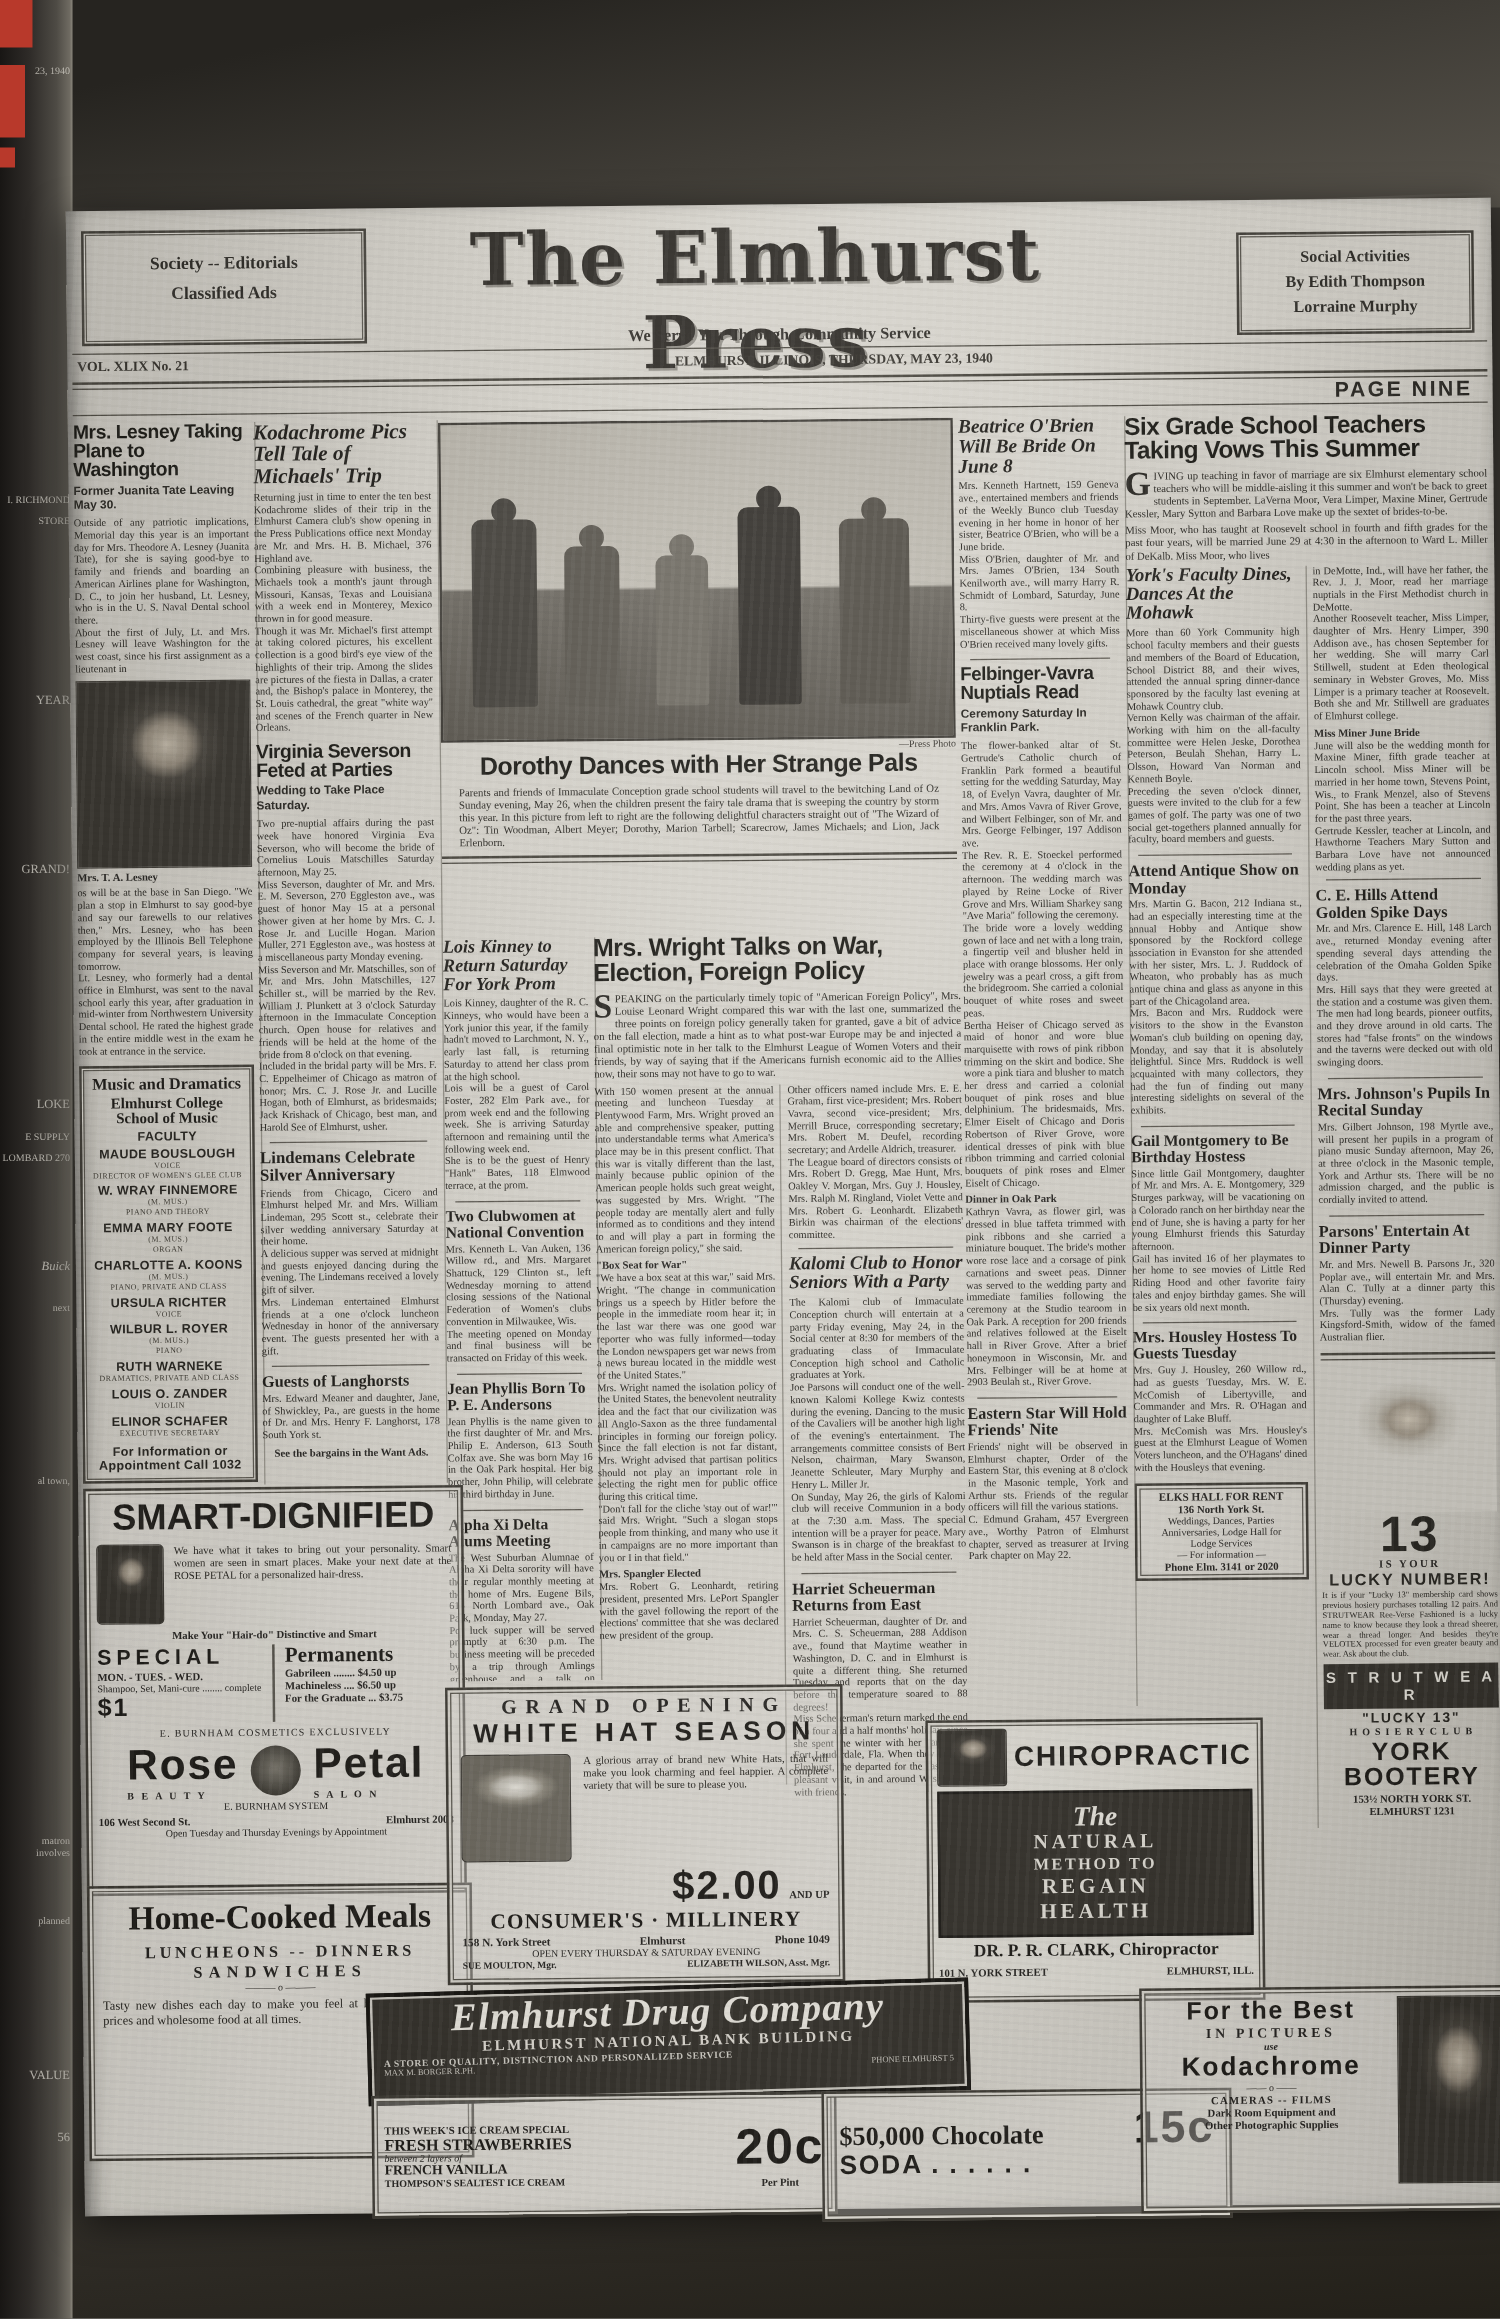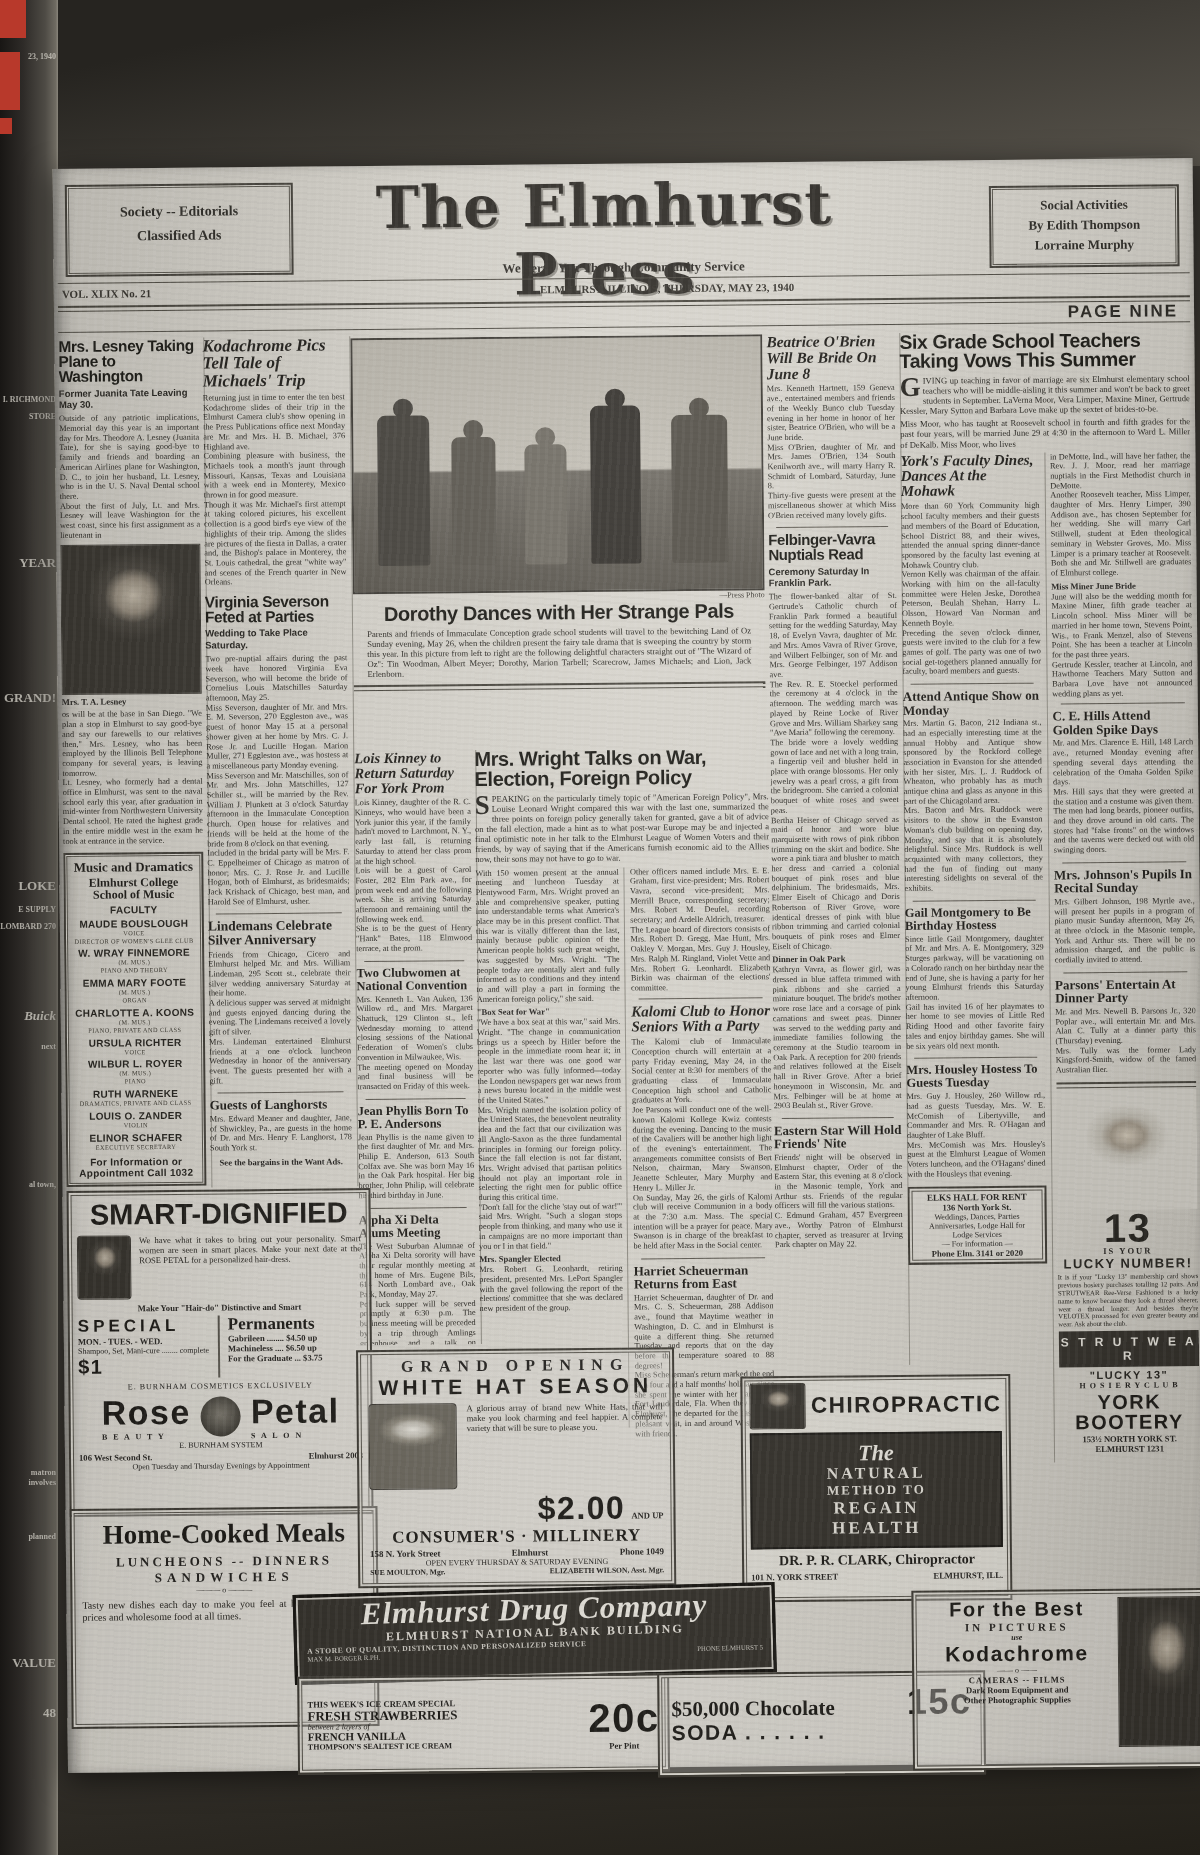--- a/index.html
+++ b/index.html
@@ -5,22 +5,22 @@
   html,body{margin:0;padding:0;}
   body{
     width:1200px;height:1855px;position:relative;overflow:hidden;
     background:linear-gradient(175deg,#211f1c 0%,#383530 9%,#403d37 50%,#34312c 88%,#232019 100%);
     font-family:"Liberation Serif",serif;color:#24221f;
   }
   
   .left-strip{position:absolute;left:0;top:0;width:58px;height:1855px;
     background:linear-gradient(90deg,#181614 0%,#2e2b28 40%,#4e4b45 78%,#6f6b62 96%,#8a867c 100%);}
   .frag{position:absolute;color:#d8d5cc;opacity:.75;font-size:8px;white-space:nowrap;right:2px;
-    font-family:"Liberation Serif",serif;font-weight:bold;}
-  .frag.big{font-size:13px;font-weight:bold;}
+    font-family:"Liberation Serif",serif;}
+  .frag.big{font-size:10px;font-weight:normal;}
   .redmark{position:absolute;background:#b8392b;}
   .top-shadow{position:absolute;left:0;top:0;width:1200px;height:166px;
     background:linear-gradient(168deg,#262420 20%,#3f3c36 60%,#57534b 100%);}
   .crease{position:absolute;left:90px;top:196px;width:1110px;height:2px;
     background:linear-gradient(90deg,rgba(230,228,220,.0),rgba(235,233,225,.55) 30%,rgba(235,233,225,.25) 80%,rgba(235,233,225,0));
     transform:rotate(-2.2deg);transform-origin:left center;}
   
   .page{position:absolute;left:58px;top:163px;width:1140px;height:1604px;
     background:linear-gradient(100deg,#c3c0b8 0%,#d4d1c9 28%,#d8d5cd 55%,#ccc9c1 82%,#b9b6ae 100%);
     transform:rotate(-0.55deg);transform-origin:55% 35%;
@@ -87,21 +87,21 @@
   <span class="frag big" style="top:878px">LOKE</span>
   <span class="frag" style="top:905px">E SUPPLY</span>
   <span class="frag" style="top:922px">LOMBARD 270</span>
   <span class="frag big" style="top:1008px;font-style:italic">Buick</span>
   <span class="frag" style="top:1042px">next</span>
   <span class="frag" style="top:1180px">al town,</span>
   <span class="frag" style="top:1478px">involves</span>
   <span class="frag" style="top:1468px">matron</span>
   <span class="frag" style="top:1532px">planned</span>
   <span class="frag big" style="top:1655px">VALUE</span>
-  <span class="frag big" style="top:1705px">48</span>
+  <span class="frag big" style="top:1705px">56</span>
 </div>
 <div class="redmark" style="left:0;top:0;width:26px;height:38px"></div>
 <div class="redmark" style="left:0;top:52px;width:20px;height:58px"></div>
 <div class="redmark" style="left:0;top:118px;width:12px;height:16px"></div>
 
 <div class="page">
 
   <div class="abs m-box" style="left:12px;top:16px;width:224px;height:74px">
     <div>Society -- Editorials</div>
     <div>Classified Ads</div>

